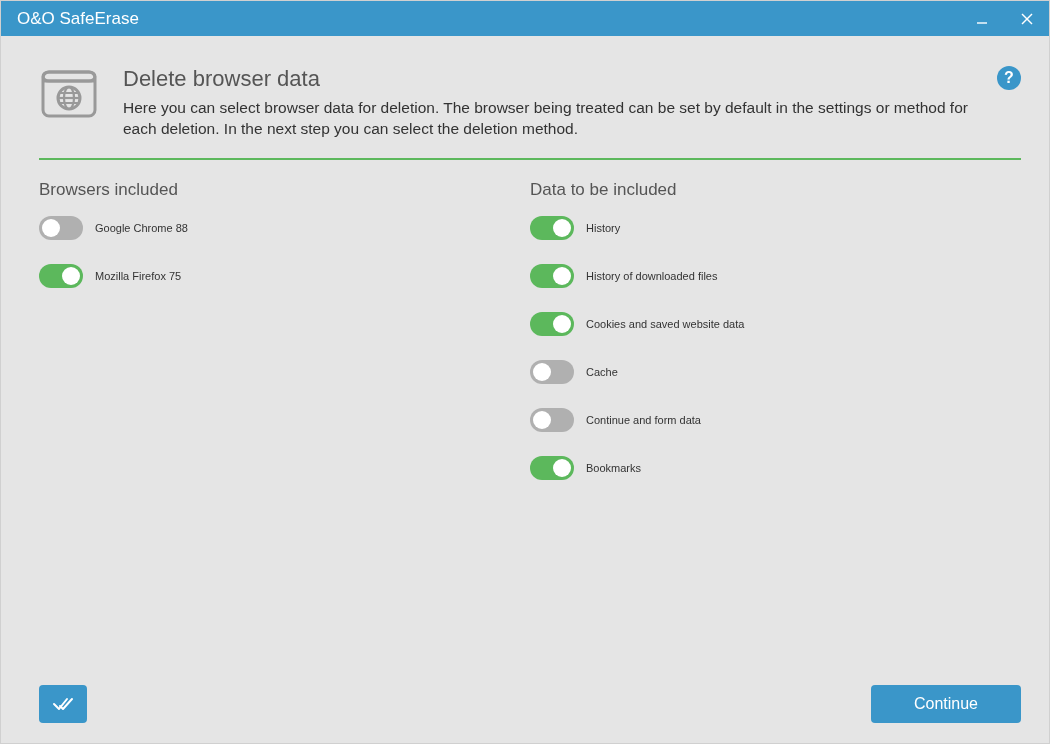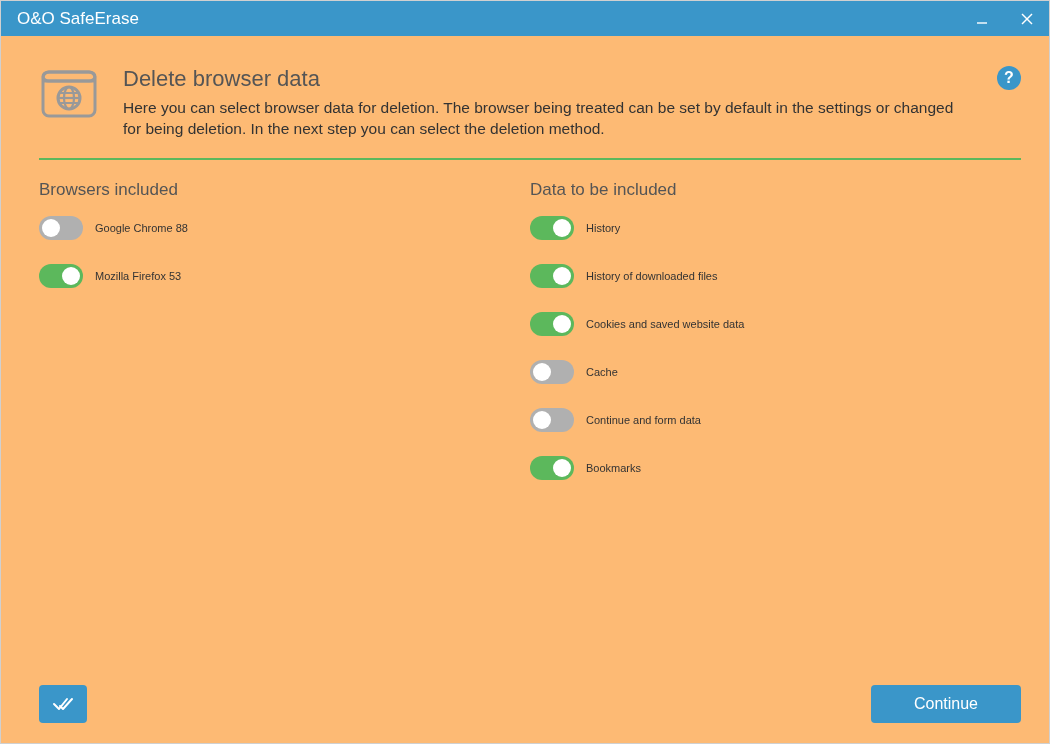--- a/index.html
+++ b/index.html
@@ -6,21 +6,21 @@
     body {
       font-family: "Segoe UI", Arial, sans-serif;
       background: #ffffff;
       width: 1050px;
       height: 744px;
       overflow: hidden;
     }
     .window {
       width: 1050px;
       height: 744px;
-      background: #fdba74;
+      background: #e5e5e5;
       border: 1px solid #d0d0d0;
       display: flex;
       flex-direction: column;
     }
     .titlebar {
       height: 35px;
       background: #3a96c9;
       display: flex;
       align-items: center;
       padding: 0 0 0 16px;
@@ -188,21 +188,21 @@
           <line x1="4" y1="13" x2="56" y2="13" stroke="#999999" stroke-width="3"></line>
           <circle cx="30" cy="30" r="11" fill="none" stroke="#999999" stroke-width="3"></circle>
           <ellipse cx="30" cy="30" rx="5" ry="11" fill="none" stroke="#999999" stroke-width="2.2"></ellipse>
           <line x1="19" y1="30" x2="41" y2="30" stroke="#999999" stroke-width="2.2"></line>
           <line x1="21" y1="25" x2="39" y2="25" stroke="#999999" stroke-width="2"></line>
           <line x1="21" y1="35" x2="39" y2="35" stroke="#999999" stroke-width="2"></line>
         </svg>
       </div>
       <div class="header-text-block">
         <div class="page-title">Delete browser data</div>
-        <div class="page-desc">Here you can select browser data for deletion. The browser being treated can be set by default in the settings or changed for being deletion. In the next step you can select the deletion method.</div>
+        <div class="page-desc">Here you can select browser data for deletion. The browser being treated can be set by default in the settings or method for each deletion. In the next step you can select the deletion method.</div>
       </div>
       <div class="help-icon">
         <span>?</span>
       </div>
     </div>
 
     <div class="header-divider"></div>
 
     <div class="columns">
       <div class="column">
@@ -211,21 +211,21 @@
             <div class="toggle-row">
               <div class="toggle off">
                 <div class="knob"></div>
               </div>
               <div class="toggle-label">Google Chrome 88</div>
             </div>
             <div class="toggle-row">
               <div class="toggle on">
                 <div class="knob"></div>
               </div>
-              <div class="toggle-label">Mozilla Firefox 53</div>
+              <div class="toggle-label">Mozilla Firefox 75</div>
             </div>
           </div>
       </div>
       <div class="column">
         <div class="column-title">Data to be included</div>
         <div id="data-list">
             <div class="toggle-row">
               <div class="toggle on">
                 <div class="knob"></div>
               </div>

